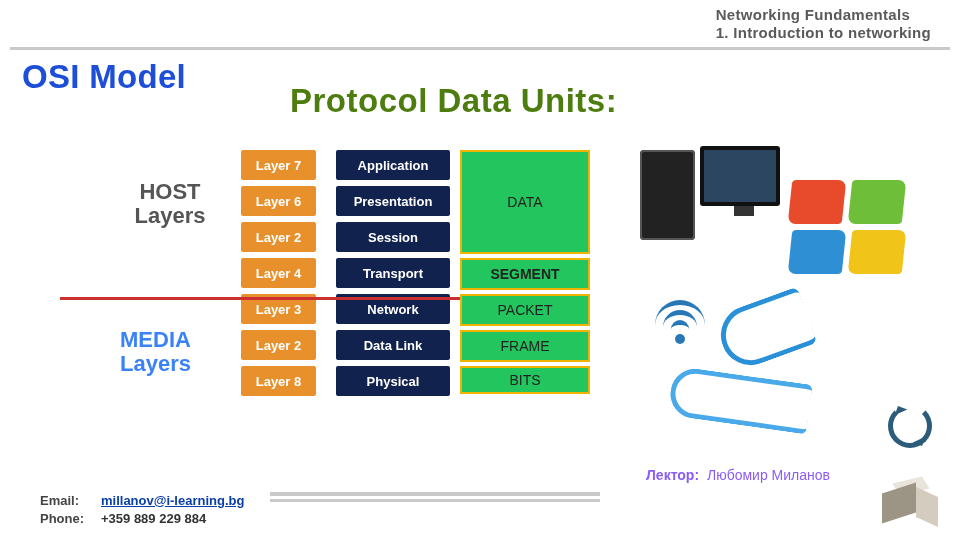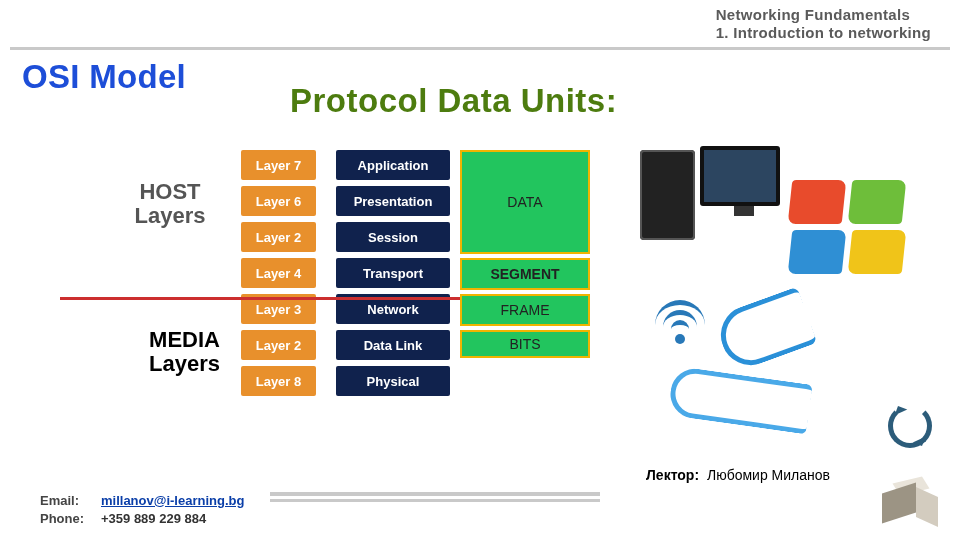--- a/index.html
+++ b/index.html
@@ -13,21 +13,21 @@
 
   
   .top-rule { position: absolute; top: 47px; left: 10px; right: 10px; height: 3px; background: #c9c9c9; }
 
   
   .title-left { position: absolute; top: 60px; left: 22px; font: 700 33px/1 "Arial Narrow", Arial, sans-serif; color: #1d4ed8; letter-spacing: .3px; }
   .title-center { position: absolute; top: 48px; left: 290px; font: 700 33px/1 "Arial Narrow", Arial, sans-serif; color: #4d7c0f; letter-spacing: .5px; margin-top: 36px; }
 
   
   .group-host  { position: absolute; top: 180px; left: 120px; width: 100px; text-align: center; font: 700 22px/1.1 "Arial Narrow", Arial, sans-serif; color: #555; white-space: pre-line; }
-  .group-media { position: absolute; top: 328px; left: 120px; width: 100px; text-align: right; font: 700 22px/1.1 "Arial Narrow", Arial, sans-serif; color: #000000; white-space: pre-line; }
+  .group-media { position: absolute; top: 328px; left: 120px; width: 100px; text-align: left; font: 700 22px/1.1 "Arial Narrow", Arial, sans-serif; color: #3b82f6; white-space: pre-line; }
 
   
   .chip-col { position: absolute; top: 150px; }
   .col-orange { left: 241px; width: 75px; }
   .col-navy   { left: 320px; width: 130px; }
   .chip { height: 30px; color: #fff; display: flex; align-items: center; justify-content: center; font: 700 13px/1 Arial, sans-serif; margin-bottom: 6px; border-radius: 2px; }
   .orange { background: #e8902c; }
   .navy   { background: #10224d; margin-left: 16px; }
 
   
@@ -60,21 +60,21 @@
   .wifi-icon .a3 { width: 18px; height: 18px; top: 20px; left: 21px; }
   .wifi-icon .dot { position:absolute; width: 10px; height: 10px; background:#2878b8; border-radius:50%; top: 34px; left: 25px; }
   .cable1 { position: absolute; bottom: 70px; left: 80px; width: 90px; height: 60px; border: 5px solid #2a90d8; border-radius: 40px 10px 10px 40px; border-right: none; transform: rotate(-20deg); }
   .cable2 { position: absolute; bottom: 5px; left: 30px; width: 140px; height: 50px; border: 5px solid #4aa9e8; border-radius: 40px 10px 10px 40px; border-right: none; transform: rotate(8deg); }
   .refresh { position: absolute; right: 28px; bottom: 92px; width: 44px; height: 44px; border: 5px solid #2c5c7a; border-top-color: transparent; border-radius: 50%; }
   .refresh::before, .refresh::after { content:""; position:absolute; width:0; height:0; border:7px solid transparent; }
   .refresh::before { border-bottom-color:#2c5c7a; top:-10px; left:-2px; transform: rotate(-25deg); }
   .refresh::after  { border-top-color:#2c5c7a; bottom:-10px; right:-2px; transform: rotate(-25deg); }
 
   
-  .lecturer { position: absolute; right: 130px; bottom: 58px; font: 700 14px/1 "Arial Narrow", Arial, sans-serif; color: #000000; }
+  .lecturer { position: absolute; right: 130px; bottom: 58px; font: 700 14px/1 "Arial Narrow", Arial, sans-serif; color: #8b5cf6; }
   .lecturer .name { font-weight: 500; margin-left: 4px; }
   .footer-rule1 { position: absolute; bottom: 44px; left: 270px; width: 330px; height: 4px; background: #c9c9c9; }
   .footer-rule2 { position: absolute; bottom: 38px; left: 270px; width: 330px; height: 3px; background: #c9c9c9; }
   .contact { position: absolute; bottom: 12px; left: 40px; font: 700 13px/1.4 "Arial Narrow", Arial, sans-serif; color: #333; display: grid; grid-template-columns: 58px auto; column-gap: 3px; }
   .contact .label { color: #444; }
   .contact .val-link { color: #0a3ea8; text-decoration: underline; }
 
   
   .logo3d { position: absolute; right: 22px; bottom: 14px; width: 56px; height: 48px; }
   .logo3d .f1 { position:absolute; width: 34px; height: 30px; background:#9c9484; transform: skewY(-18deg); top: 10px; left: 0; }
@@ -116,20 +116,21 @@
   <div class="chip navy">Network</div>
   <div class="chip navy">Data Link</div>
   <div class="chip navy">Physical</div>
 </div>
 
 <div class="red-sep"></div>
 
 <div class="pdu-col">
   <div class="pdu data">DATA</div>
   <div class="pdu seg">SEGMENT</div>
+  <div class="pdu packet">PACKET</div>
   <div class="pdu frame">FRAME</div>
   <div class="pdu bits">BITS</div>
 </div>
 
 <div class="gfx">
   <div class="pc-tower"></div>
   <div class="pc-mon"></div>
   <div class="win-flag">
     <div class="wf r"></div>
       <div class="wf g"></div>

